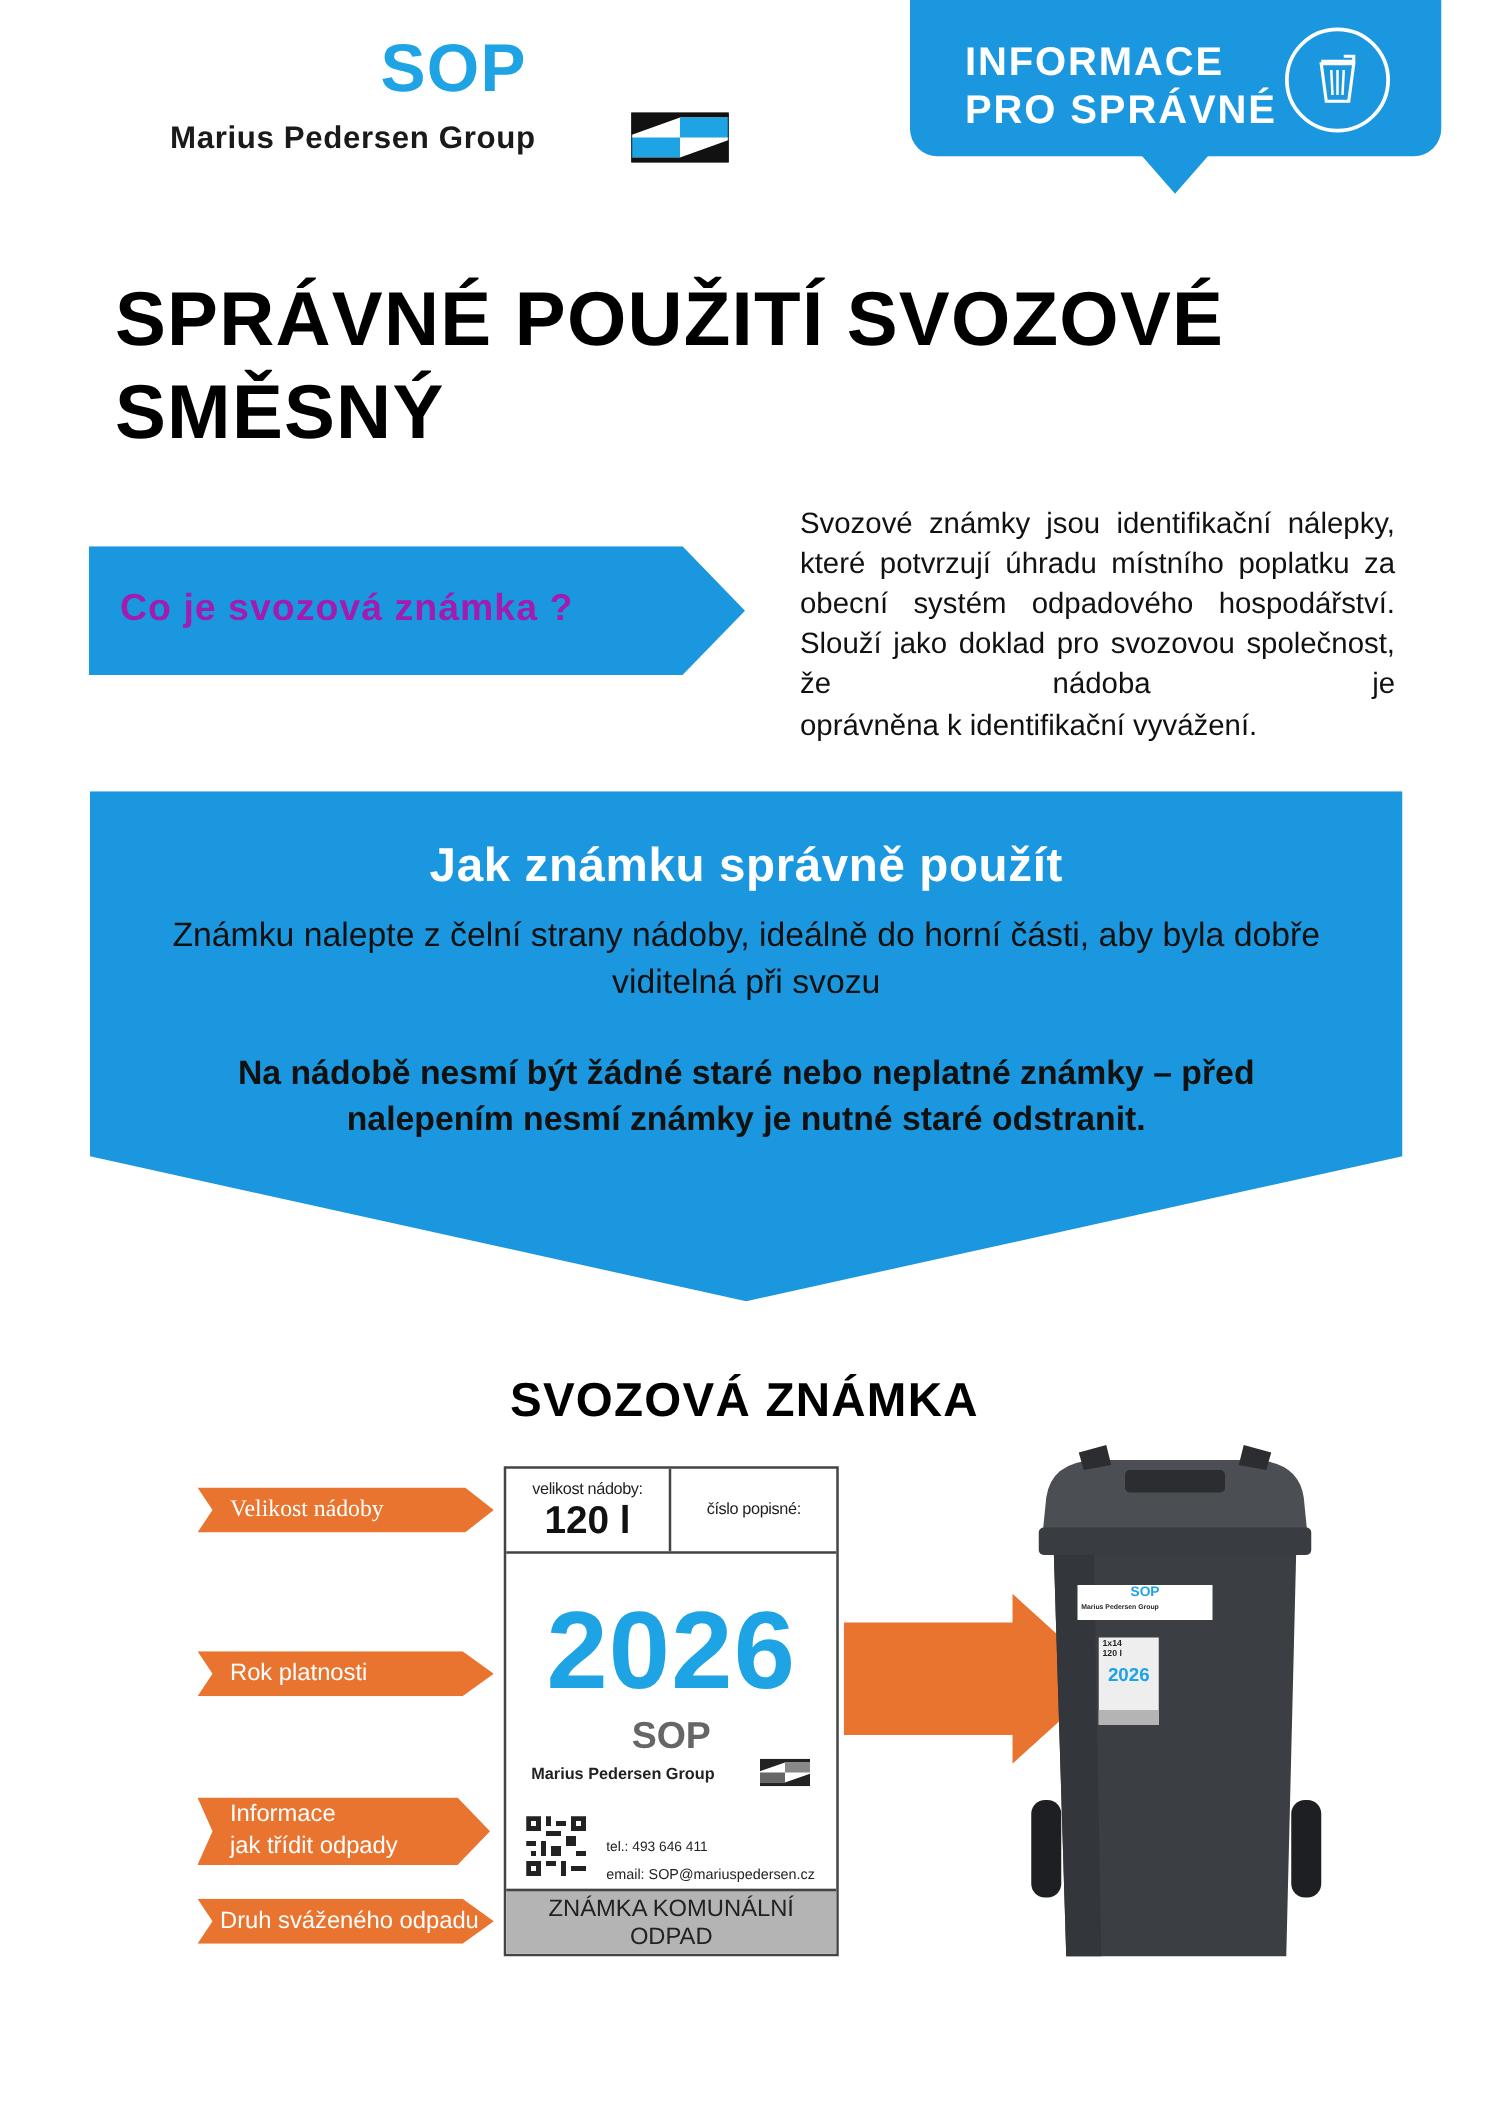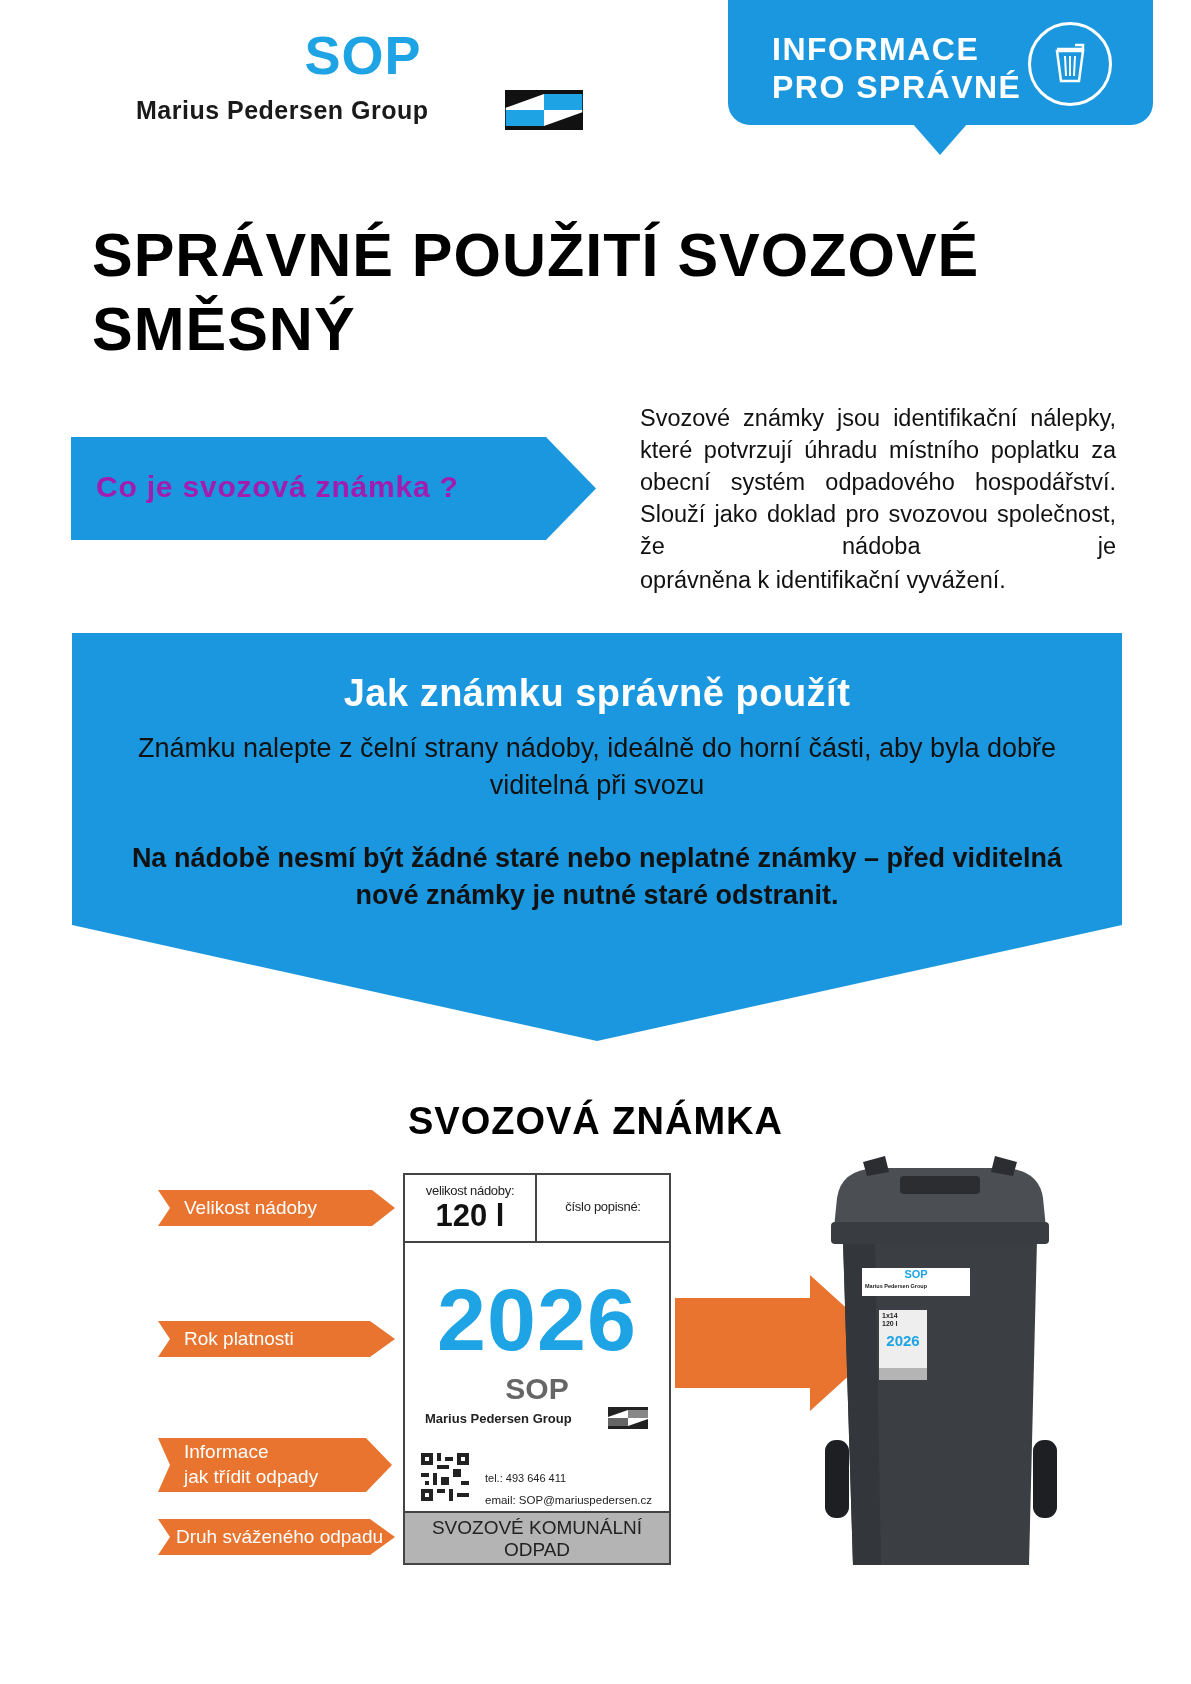--- a/index.html
+++ b/index.html
@@ -105,29 +105,29 @@
 <div class="abs intro-para">
   <div style="text-align:justify;text-align-last:justify;">Svozové známky jsou identifikační nálepky, které potvrzují úhradu místního poplatku za obecní systém odpadového hospodářství. Slouží jako doklad pro svozovou společnost, že nádoba je</div>
   <div class="last" style="margin-top:2px;">oprávněna k identifikační vyvážení.</div>
 </div>
 
 <svg class="abs how-box" viewBox="0 0 1050 410">
   <polygon points="0,0 1050,0 1050,292 525,408 0,292" fill="#1b97df"></polygon>
 </svg>
 <div class="abs how-title">Jak známku správně použít</div>
 <div class="abs how-text">Známku nalepte z čelní strany nádoby, ideálně do horní části, aby byla dobře viditelná při svozu</div>
-<div class="abs how-warning">Na nádobě nesmí být žádné staré nebo neplatné známky – před viditelná nové známky je nutné staré odstranit.</div>
+<div class="abs how-warning">Na nádobě nesmí být žádné staré nebo neplatné známky – před nalepením nesmí známky je nutné staré odstranit.</div>
 
 <div class="abs sticker-heading">SVOZOVÁ ZNÁMKA</div>
 
 <div class="tag" style="top:1190px;height:36px;">
   <svg width="237" height="36" viewBox="0 0 237 36">
       <polygon points="0,0 214,0 237,18 214,36 0,36 12,18" fill="#e8742f"></polygon>
     </svg>
-  <span style="top:6px;">Velikost nádoby</span>
+  <span style="top:6px;font-family:Liberation Serif, serif;">Velikost nádoby</span>
 </div>
 <div class="tag" style="top:1321px;height:36px;">
   <svg width="237" height="36" viewBox="0 0 237 36">
       <polygon points="0,0 212,0 237,18 212,36 0,36 12,18" fill="#e8742f"></polygon>
     </svg>
   <span style="top:6px;">Rok platnosti</span>
 </div>
 <div class="tag" style="top:1438px;height:54px;">
   <svg width="237" height="54" viewBox="0 0 237 54">
       <polygon points="0,0 208,0 234,27 208,54 0,54 12,27" fill="#e8742f"></polygon>
@@ -179,21 +179,21 @@
     <rect x="5" y="6" width="2" height="2" fill="#222"></rect>
       <rect x="10" y="7" width="2" height="1" fill="#222"></rect>
     <rect x="4" y="9" width="2" height="1" fill="#222"></rect>
       <rect x="7" y="9" width="1" height="3" fill="#222"></rect>
     <rect x="9" y="10" width="3" height="1" fill="#222"></rect>
       <rect x="1" y="7" width="1" height="1" fill="#222"></rect>
   </svg>
   <div class="st-tel">tel.: 493 646 411</div>
   <div class="st-email">email: SOP@mariuspedersen.cz</div>
   <div class="st-bottom">
-    <div>SVOZOVÉ KOMUNÁLNÍ</div>
+    <div>ZNÁMKA KOMUNÁLNÍ</div>
     <div>ODPAD</div>
   </div>
 </div>
 
 <svg class="abs big-arrow" viewBox="0 0 210 136">
   <polygon points="0,23 135,23 135,0 210,68 135,136 135,113 0,113" fill="#e8742f"></polygon>
 </svg>
 
 <div class="abs bin">
   <svg width="250" height="425" viewBox="0 0 250 425">

